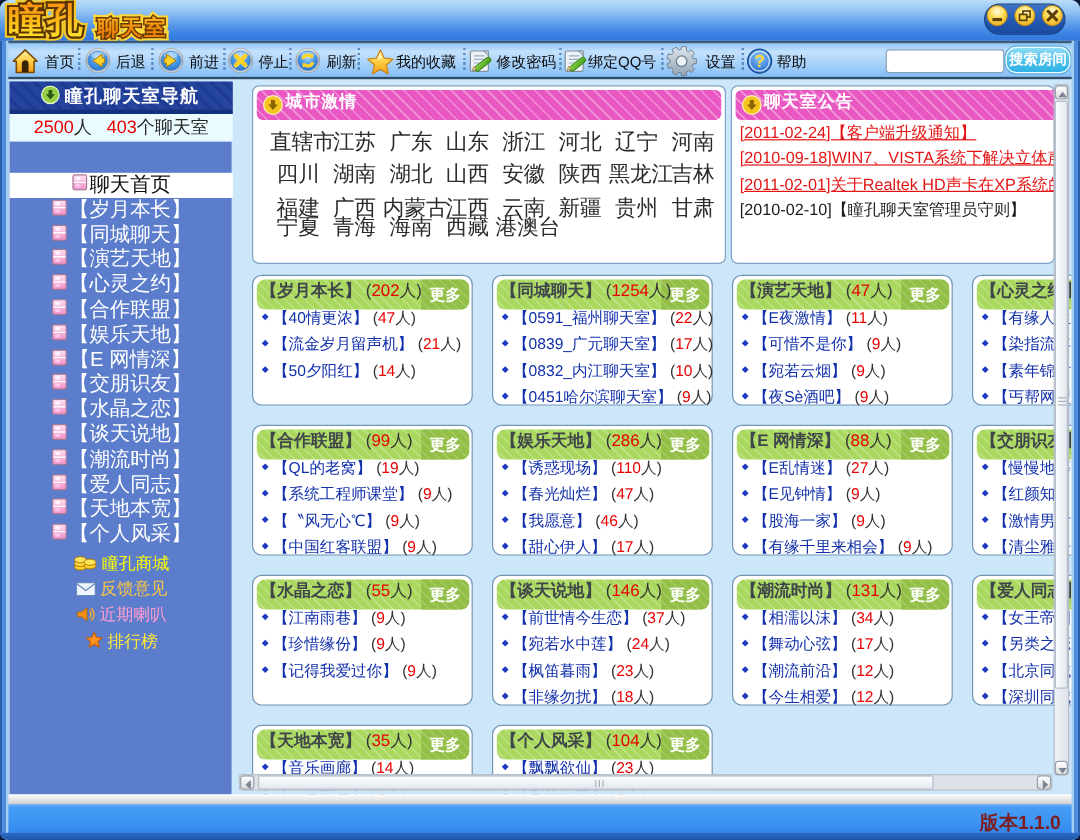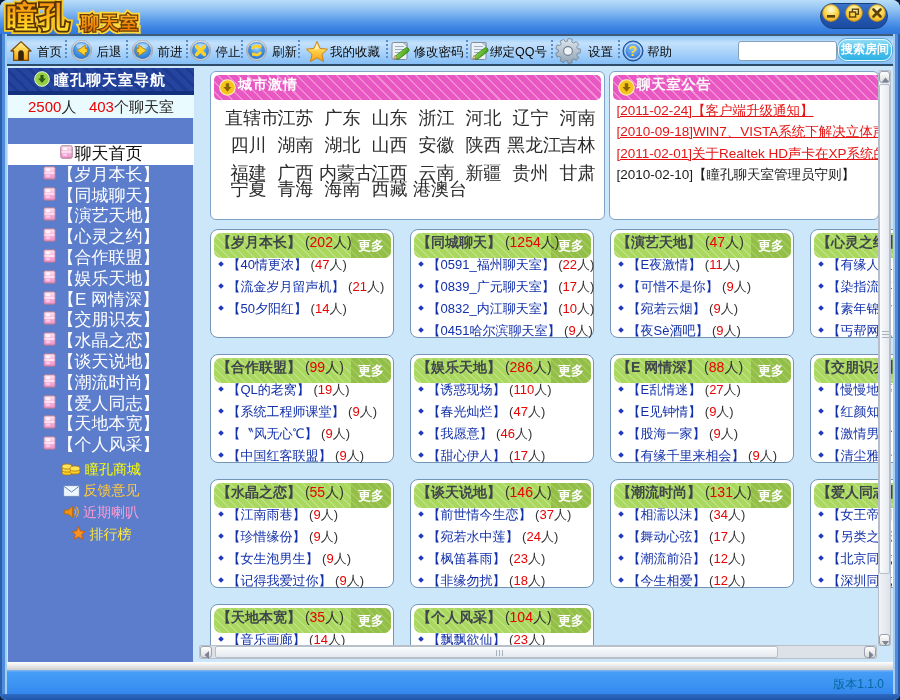--- a/index.html
+++ b/index.html
@@ -53,21 +53,21 @@
 #vscroll{left:685px;top:4px;width:13px;height:576px;background:linear-gradient(90deg,#f0f3f7,#dde3ea);border:1px solid #b4bdc9;border-radius:2px;}
 #hscroll{left:6px;top:579px;width:678px;height:14px;background:#dde2e9;border:1px solid #b8c0ca;border-radius:2px;}
 .sbtn{position:absolute;background:linear-gradient(180deg,#fefefe,#dcdcdc);border:1px solid #9aa2ae;border-radius:3px;}
 .vthumb{position:absolute;left:0px;top:13px;width:11px;height:490px;background:linear-gradient(90deg,#fbfcfd,#e4e9ef);border:1px solid #b7bfcb;border-radius:2px;}
 .hthumb{position:absolute;left:15px;top:0px;width:563px;height:12px;background:linear-gradient(180deg,#fbfcfd,#e4e9ef);border:1px solid #b7bfcb;border-radius:2px;}
 .grip{position:absolute;background:#a7b1bf;}
 
 #botstrip{left:7px;top:662px;width:886px;height:8px;background:linear-gradient(180deg,#ffffff,#cfcfcf);}
 #status{left:0px;top:670px;width:900px;height:30px;background:linear-gradient(180deg,#86b4ec 0%,#469df6 8%,#3b92f2 55%,#2c7ce9 100%);}
 #tab{left:5px;top:668px;width:120px;height:25px;background:linear-gradient(180deg,#fdfdfd,#e2e2e2);border:1px solid #808890;border-top:none;border-radius:0 0 9px 9px;text-align:center;font-size:13px;color:#111;line-height:24px;}
-#version{right:16px;top:676px;font-size:12px;color:#0369a1;}
+#version{right:16px;top:676px;font-size:16px;color:#7f1d1d;font-weight:bold;}
 
 #lframe{left:0;top:34px;width:7px;height:666px;background:linear-gradient(90deg,#2c5eae 0 2px,#4f8cd9 2px 5px,#a6cdf2 5px 7px);}
 #rframe{left:893px;top:34px;width:7px;height:666px;background:linear-gradient(270deg,#2c5eae 0 2px,#4f8cd9 2px 5px,#a6cdf2 5px 7px);}
 #bframe{left:0;top:694px;width:900px;height:6px;background:linear-gradient(180deg,#2f6cc4,#1f55a8);}
 </style></head><body>
 <div id="win">
 <svg width="0" height="0" style="position:absolute">
       <defs>
 <linearGradient id="gold" x1="0" y1="0" x2="0" y2="1">
           <stop offset="0" stop-color="#fff0a0"></stop>
@@ -452,21 +452,20 @@
         </div>
       </div>
       <div class="card" style="left:17px;top:412.5px;">
         <div class="chead">
           <div class="cmore">更多</div>
         </div>
         <div class="ctitle"><span class="cnt">【水晶之恋】</span> (<span class="red">55</span>人)</div>
         <div class="rooms">
           <div class="room"><span class="bullet"></span><span class="rname">【江南雨巷】</span> (<span class="red">9</span>人)</div>
           <div class="room"><span class="bullet"></span><span class="rname">【珍惜缘份】</span> (<span class="red">9</span>人)</div>
-          <div class="room"><span class="bullet"></span><span class="rname">【女生泡男生】</span> (<span class="red">9</span>人)</div>
           <div class="room"><span class="bullet"></span><span class="rname">【记得我爱过你】</span> (<span class="red">9</span>人)</div>
         </div>
       </div>
       <div class="card" style="left:217px;top:412.5px;">
         <div class="chead">
           <div class="cmore">更多</div>
         </div>
         <div class="ctitle"><span class="cnt">【谈天说地】</span> (<span class="red">146</span>人)</div>
         <div class="rooms">
           <div class="room"><span class="bullet"></span><span class="rname">【前世情今生恋】</span> (<span class="red">37</span>人)</div>

